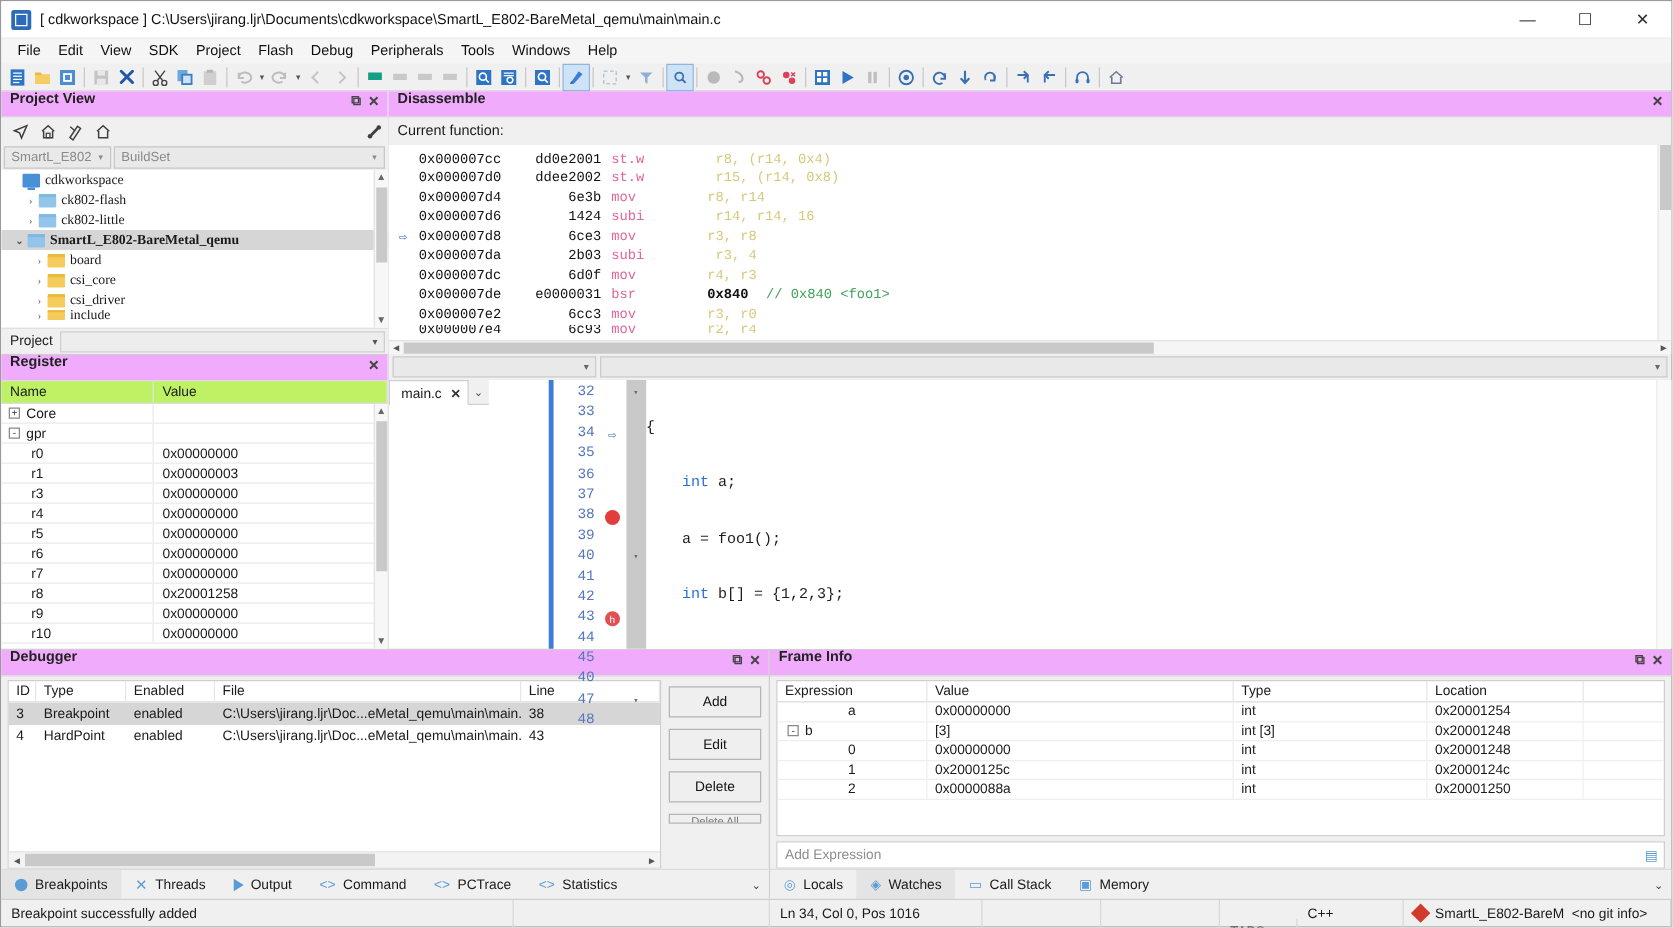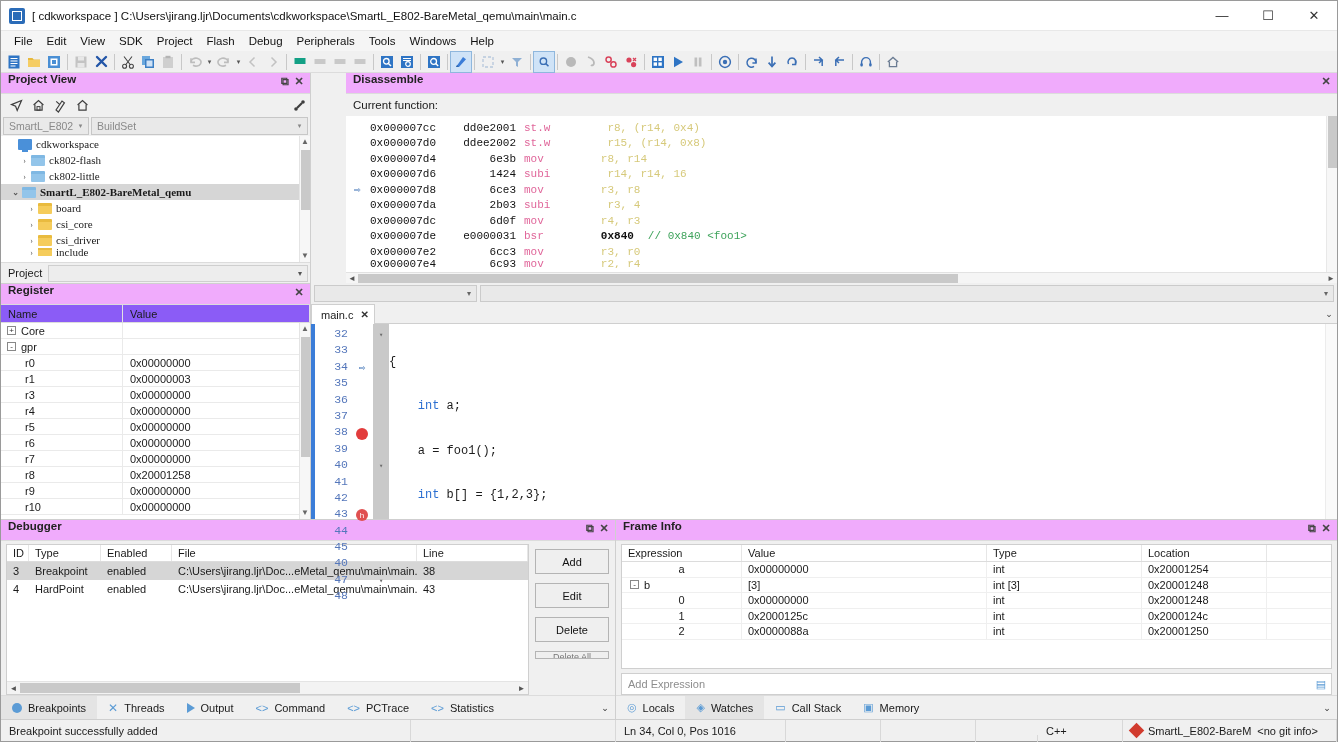--- a/index.html
+++ b/index.html
@@ -62,33 +62,33 @@
   .monitor{ width:14px; height:11px; flex:0 0 14px; margin-right:4px; background:#4a90d9; border-radius:1px; position:relative; }
   .monitor:after{ content:""; position:absolute; left:4px; bottom:-2px; width:6px; height:2px; background:#4a90d9; }
   .tscroll{ position:absolute; right:0; top:0; width:11px; height:100%; background:#f7f7f7; border-left:1px solid #e4e4e4; }
   .tscroll .up,.tscroll .dn{ height:12px; text-align:center; font-size:8px; color:#666; line-height:12px; }
   .tscroll .thumb{ position:absolute; left:1px; width:9px; top:14px; height:60px; background:#c9c9c9; }
   .pv-foot{ height:21px; background:#f0f0f0; display:flex; align-items:center; flex:0 0 21px; border-top:1px solid #dcdcdc; font-size:11px; padding-left:7px; }
   .pv-foot .fcombo{ flex:1; height:17px; margin:0 2px 0 6px; background:#ededed; border:1px solid #cfcfcf; display:flex; align-items:center; justify-content:flex-end; padding-right:5px; font-size:8px; color:#555; }
 
   
   .regpanel{ flex:1; display:flex; flex-direction:column; background:#fff; min-height:0; border-top:1px solid #cfcfcf; }
-  .reg-head{ height:18px; display:flex; background:#8b5cf6; border-bottom:1px solid #dcdcdc; font-size:11px; flex:0 0 18px; }
+  .reg-head{ height:18px; display:flex; background:#bef264; border-bottom:1px solid #dcdcdc; font-size:11px; flex:0 0 18px; }
   .reg-head div{ padding-left:7px; display:flex; align-items:center; border-right:1px solid #e2e2e2; }
   .rc-name{ width:122px; flex:0 0 122px; }
   .rc-val{ flex:1; }
   .reg-body{ flex:1; overflow:hidden; position:relative; }
   .rrow{ height:16px; display:flex; font-size:11px; border-bottom:1px solid #eaeaea; }
   .rrow .n{ width:122px; flex:0 0 122px; display:flex; align-items:center; border-right:1px solid #eaeaea; padding-left:6px; }
   .rrow .v{ flex:1; display:flex; align-items:center; padding-left:7px; }
   .rrow .n.ind{ padding-left:24px; }
   .expbox{ display:inline-block; width:9px; height:9px; border:1px solid #888; margin-right:5px; position:relative; font-size:8px; line-height:7px; text-align:center; color:#333; flex:0 0 9px; }
 
   
-  .disasm{ height:210px; flex:0 0 210px; display:flex; flex-direction:column; background:#fff;margin-left:35px; }
+  .disasm{ height:210px; flex:0 0 210px; display:flex; flex-direction:column; background:#fff; }
   .curfn{ height:22px; background:#f0f0f0; display:flex; align-items:center; padding-left:7px; font-size:11.5px; flex:0 0 22px; }
   .curfn .fnbox{ flex:1; height:18px; margin-left:8px; background:#ececec; border:1px solid #d2d2d2; display:flex; align-items:center; padding-left:6px; font-size:11px; color:#3a3a3a; }
   .dis-body{ flex:1; overflow:hidden; background:#fff; position:relative; padding-top:4px; font-family:"Liberation Mono", monospace; font-size:11px; }
   .dline{ height:15.5px; display:flex; align-items:center; white-space:pre; padding-left:8px; }
   .dmark{ width:16px; flex:0 0 16px; color:#3b6fb5; font-size:11px; }
   .daddr{ color:#111; }
   .dhex{ color:#111; display:inline-block; text-align:right; }
   .dmn{ color:#e0669a; }
   .dop{ color:#d6c97a; }
   .dnum{ color:#111; }
@@ -100,21 +100,21 @@
   .dis-vscroll{ position:absolute; right:0; top:0; width:11px; height:100%; background:#f7f7f7; border-left:1px solid #e8e8e8; }
   .dis-vscroll .thumb{ position:absolute; left:1px; top:0; width:9px; height:52px; background:#c9c9c9; }
 
   
   .ed-combos{ height:21px; background:#f0f0f0; display:flex; align-items:center; gap:3px; padding:2px 3px; flex:0 0 21px; }
   .ecombo{ height:17px; background:#e9e9e9; border:1px solid #cbcbcb; display:flex; align-items:center; justify-content:flex-end; padding-right:5px; font-size:8px; color:#666; }
   .ecombo.e1{ width:163px; flex:0 0 163px; }
   .ecombo.e2{ flex:1; }
 
   
-  .editor{ flex:1; display:flex; flex-direction:column; min-height:0; background:#fff; }
+  .editor{ flex:1; display:flex; flex-direction:row; min-height:0; background:#fff;gap:48px; }
   .ed-tabs{ height:20px; background:#f0f0f0; display:flex; align-items:flex-end; flex:0 0 20px; }
   .ed-tab{ height:20px; background:#fff; border:1px solid #cfcfcf; border-bottom:none; display:flex; align-items:center; padding:0 5px 0 9px; font-size:11px; gap:7px; }
   .ed-tab .x{ font-size:10px; font-weight:bold; color:#333; }
   .ed-tabs .rest{ flex:1; border-bottom:1px solid #cfcfcf; }
   .ed-tabs .chev{ width:16px; text-align:center; font-size:9px; color:#444; border-bottom:1px solid #cfcfcf; height:20px; line-height:20px; }
   .ed-main{ flex:1; display:flex; min-height:0; position:relative; background:#fff; font-family:"Liberation Mono", monospace; font-size:12px; }
   .ed-blue{ width:4px; flex:0 0 4px; background:#3b7dd8; }
   .gutter{ width:36px; flex:0 0 36px; background:#fff; padding-top:3px; }
   .gnum{ height:16.4px; text-align:right; padding-right:3px; color:#5577bb; font-size:11.5px; }
   .markcol{ width:22px; flex:0 0 22px; background:#fff; padding-top:3px; position:relative; }

